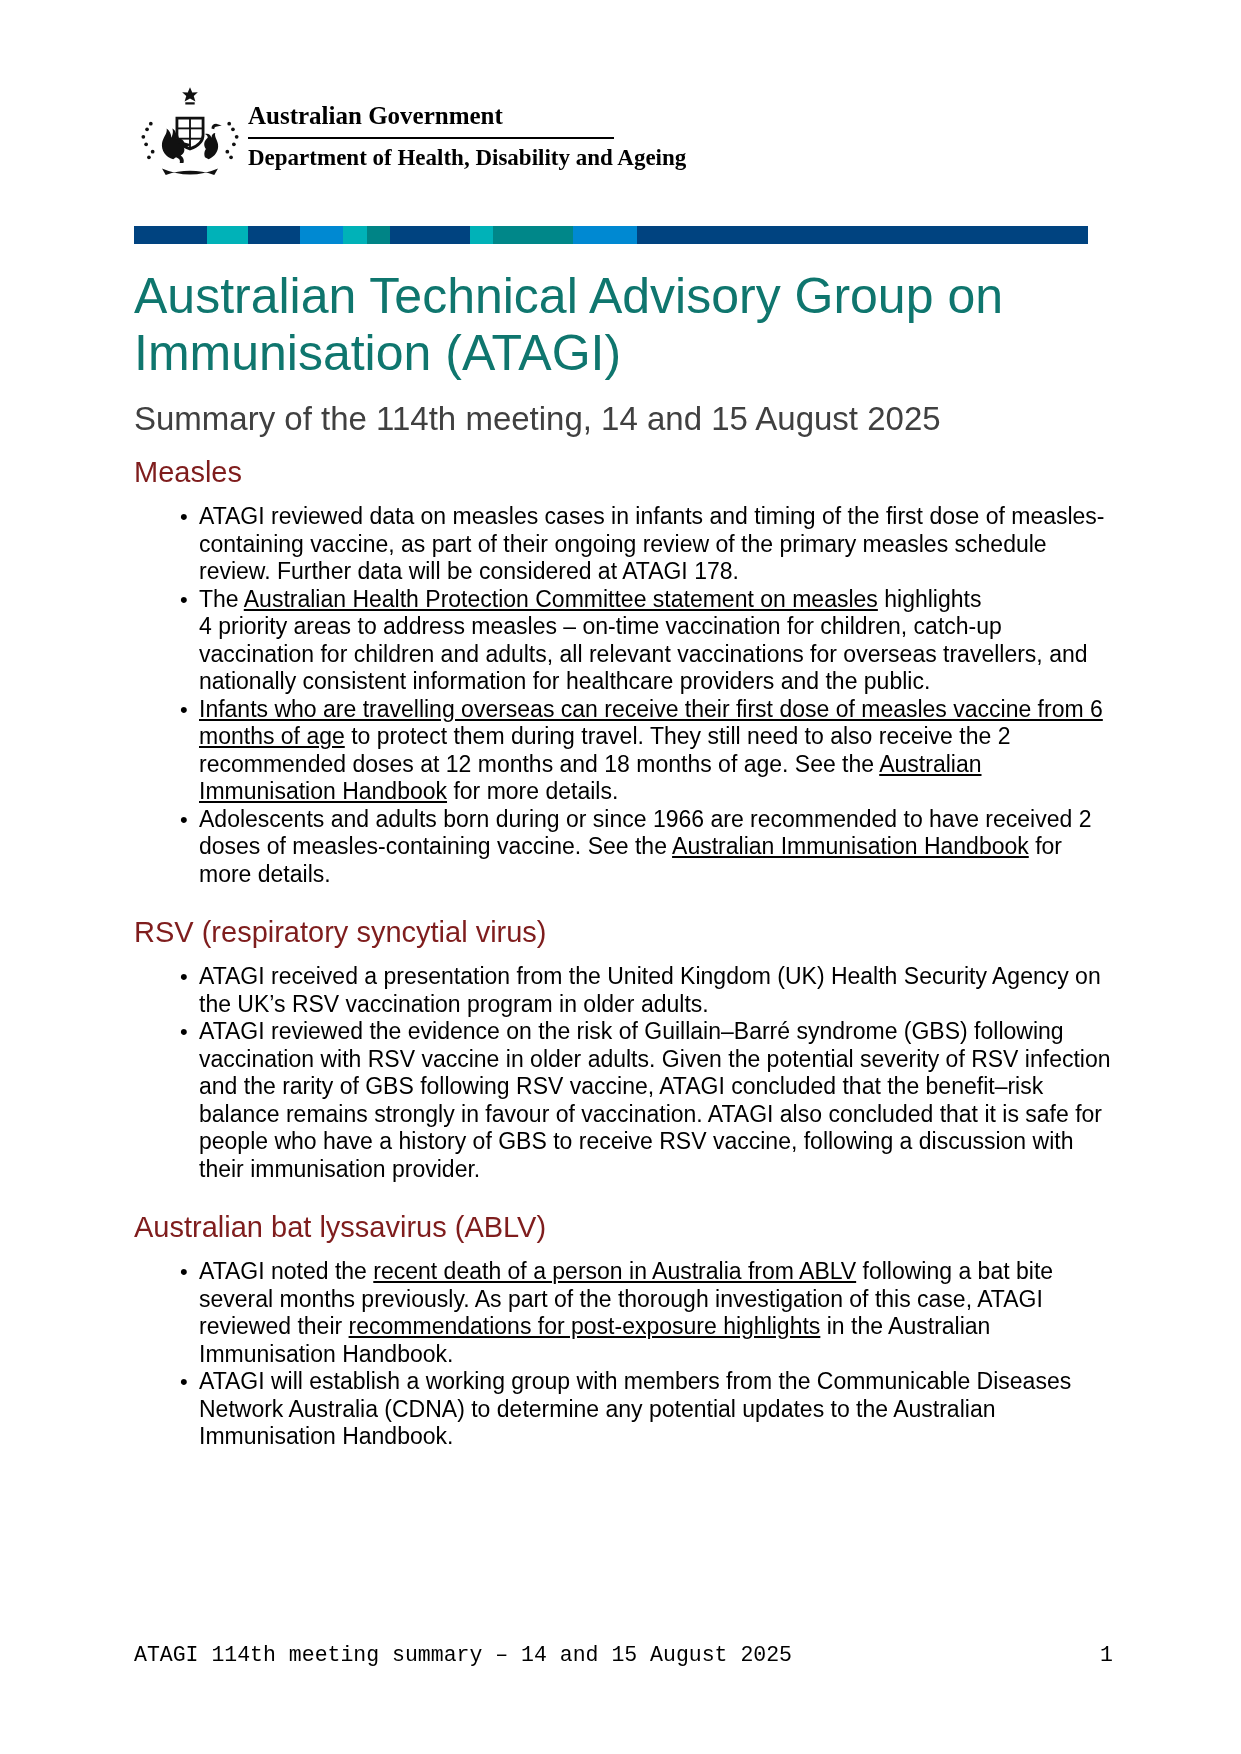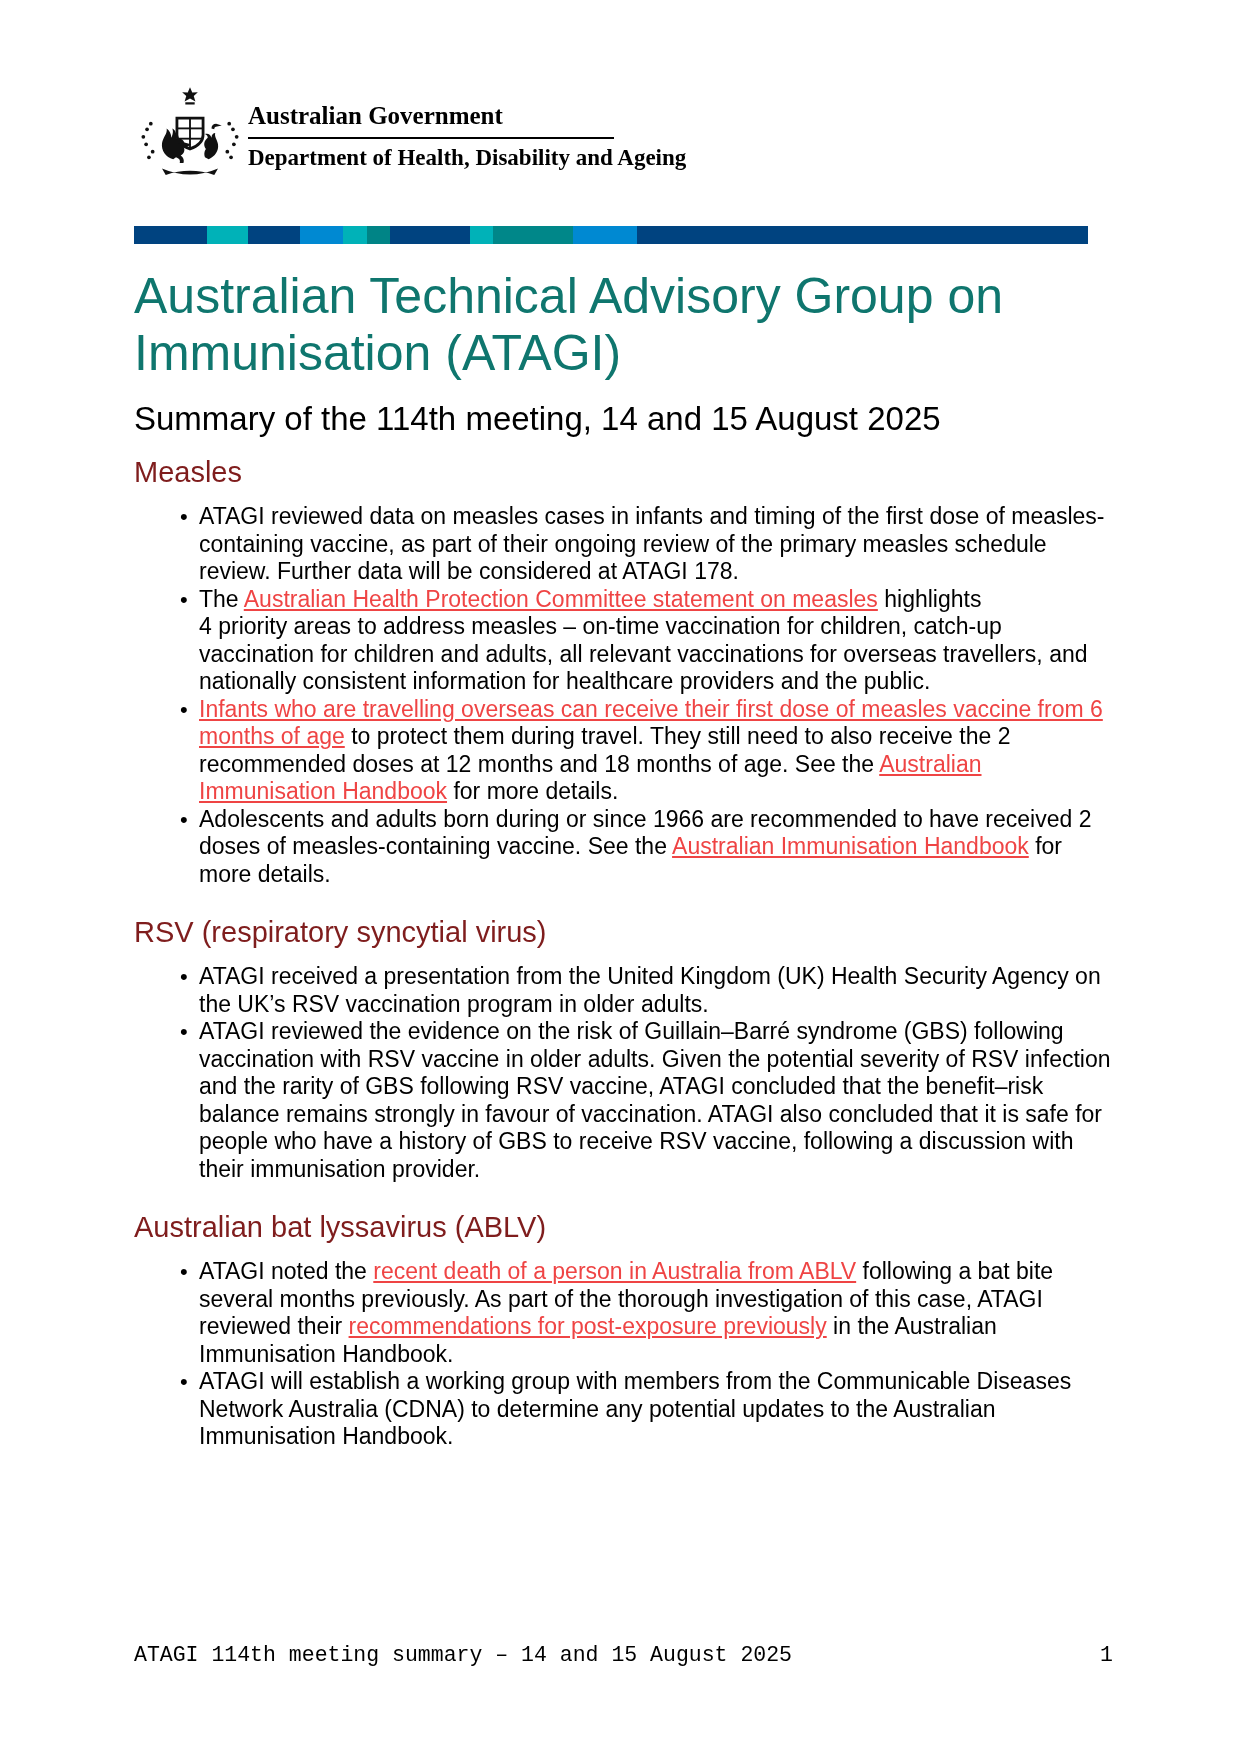--- a/index.html
+++ b/index.html
@@ -33,21 +33,21 @@
   
   h1.doc-title {
     margin: 24px 0 0;
     font-size: 50px; line-height: 57px; font-weight: normal;
     color: #0f766e;
     letter-spacing: 0;
   }
   h2.doc-subtitle {
     margin: 17px 0 16px;
     font-size: 33px; line-height: 40px; font-weight: normal;
-    color: #000000;
+    color: #404040;
   }
   h3.section-heading {
     margin: 27px 0 13px;
     font-size: 29px; line-height: 35px; font-weight: normal;
     color: #7f1d1d;
   }
   h3.section-heading:first-child { margin-top: 15px; }
 
   
   ul.bullet-list { margin: 0 0 6px; padding: 0; list-style: none; max-width: 914px0; }
@@ -57,21 +57,21 @@
     font-size: 23px;
     line-height: 27.5px;
     max-width: 979px;
   }
   ul.bullet-list li::before {
     content: "\2022";
     position: absolute;
     left: 46px; top: 0;
     font-size: 22px;
   }
-  a.doc-link { color: #ef4444; text-decoration: underline; cursor: pointer; }
+  a.doc-link { color: #000000; text-decoration: underline; cursor: pointer; }
 
   
   .footer {
     position: absolute;
     left: 134px; right: 128px;
     top: 1642px;
     display: flex; justify-content: space-between;
     font-size: 21.5px; line-height: 26px; font-family: Liberation Mono, monospace;
   }
 </style>
@@ -145,21 +145,21 @@
         <li><a class="doc-link" href="#">Infants who are travelling overseas can receive their first dose of measles vaccine from 6 months of age</a><span> to protect them during travel. They still need to also receive the 2 recommended doses at 12 months and 18 months of age. See the </span><a class="doc-link" href="#">Australian Immunisation Handbook</a><span> for more details.</span></li>
         <li><span>Adolescents and adults born during or since 1966 are recommended to have received 2 doses of measles-containing vaccine. See the </span><a class="doc-link" href="#">Australian Immunisation Handbook</a><span> for more details.</span></li>
       </ul>
       <h3 class="section-heading">RSV (respiratory syncytial virus)</h3>
       <ul class="bullet-list">
         <li><span>ATAGI received a presentation from the United Kingdom (UK) Health Security Agency on the UK’s RSV vaccination program in older adults.</span></li>
         <li><span>ATAGI reviewed the evidence on the risk of Guillain–Barré syndrome (GBS) following vaccination with RSV vaccine in older adults. Given the potential severity of RSV infection and the rarity of GBS following RSV vaccine, ATAGI concluded that the benefit–risk balance remains strongly in favour of vaccination. ATAGI also concluded that it is safe for people who have a history of GBS to receive RSV vaccine, following a discussion with their immunisation provider.</span></li>
       </ul>
       <h3 class="section-heading">Australian bat lyssavirus (ABLV)</h3>
       <ul class="bullet-list">
-        <li><span>ATAGI noted the </span><a class="doc-link" href="#">recent death of a person in Australia from ABLV</a><span> following a bat bite several months previously. As part of the thorough investigation of this case, ATAGI reviewed their </span><a class="doc-link" href="#">recommendations for post-exposure previously</a><span> in the Australian Immunisation Handbook.</span></li>
+        <li><span>ATAGI noted the </span><a class="doc-link" href="#">recent death of a person in Australia from ABLV</a><span> following a bat bite several months previously. As part of the thorough investigation of this case, ATAGI reviewed their </span><a class="doc-link" href="#">recommendations for post-exposure highlights</a><span> in the Australian Immunisation Handbook.</span></li>
         <li><span>ATAGI will establish a working group with members from the Communicable Diseases Network Australia (CDNA) to determine any potential updates to the Australian Immunisation Handbook.</span></li>
       </ul>
     </div>
 
 </div>
 
 <div class="footer">
   <span>ATAGI 114th meeting summary – 14 and 15 August 2025</span>
   <span>1</span>
 </div>

